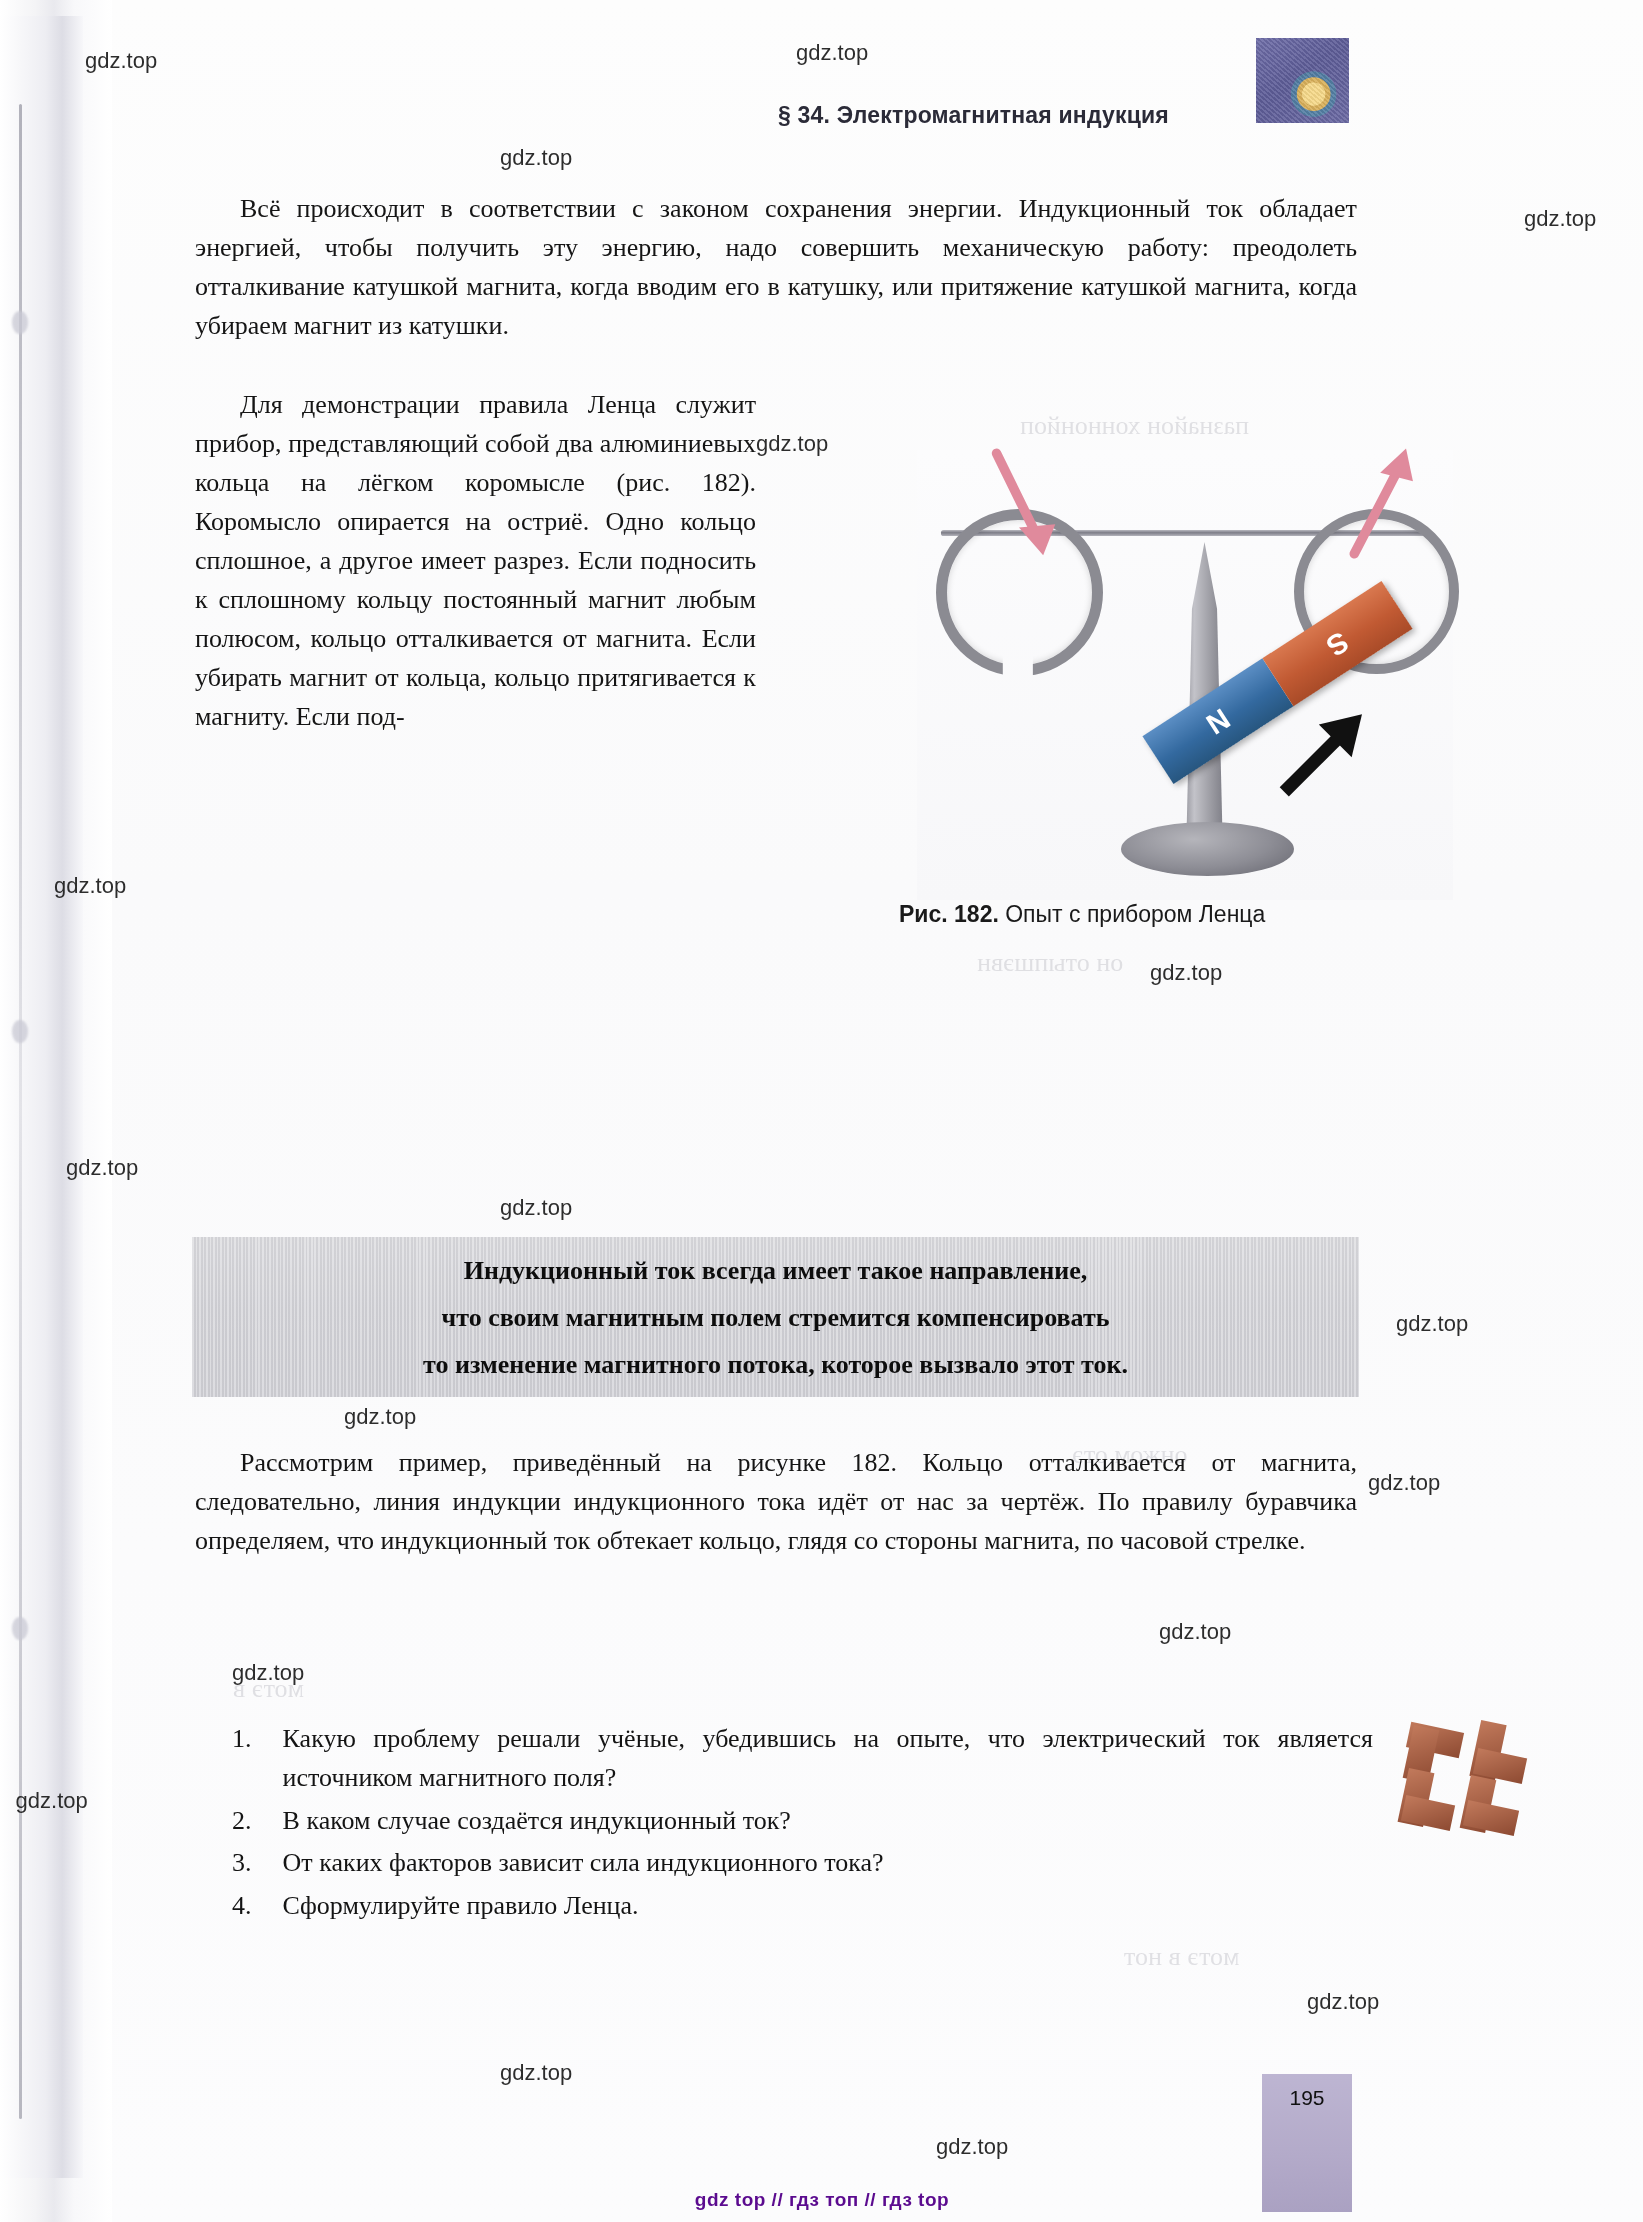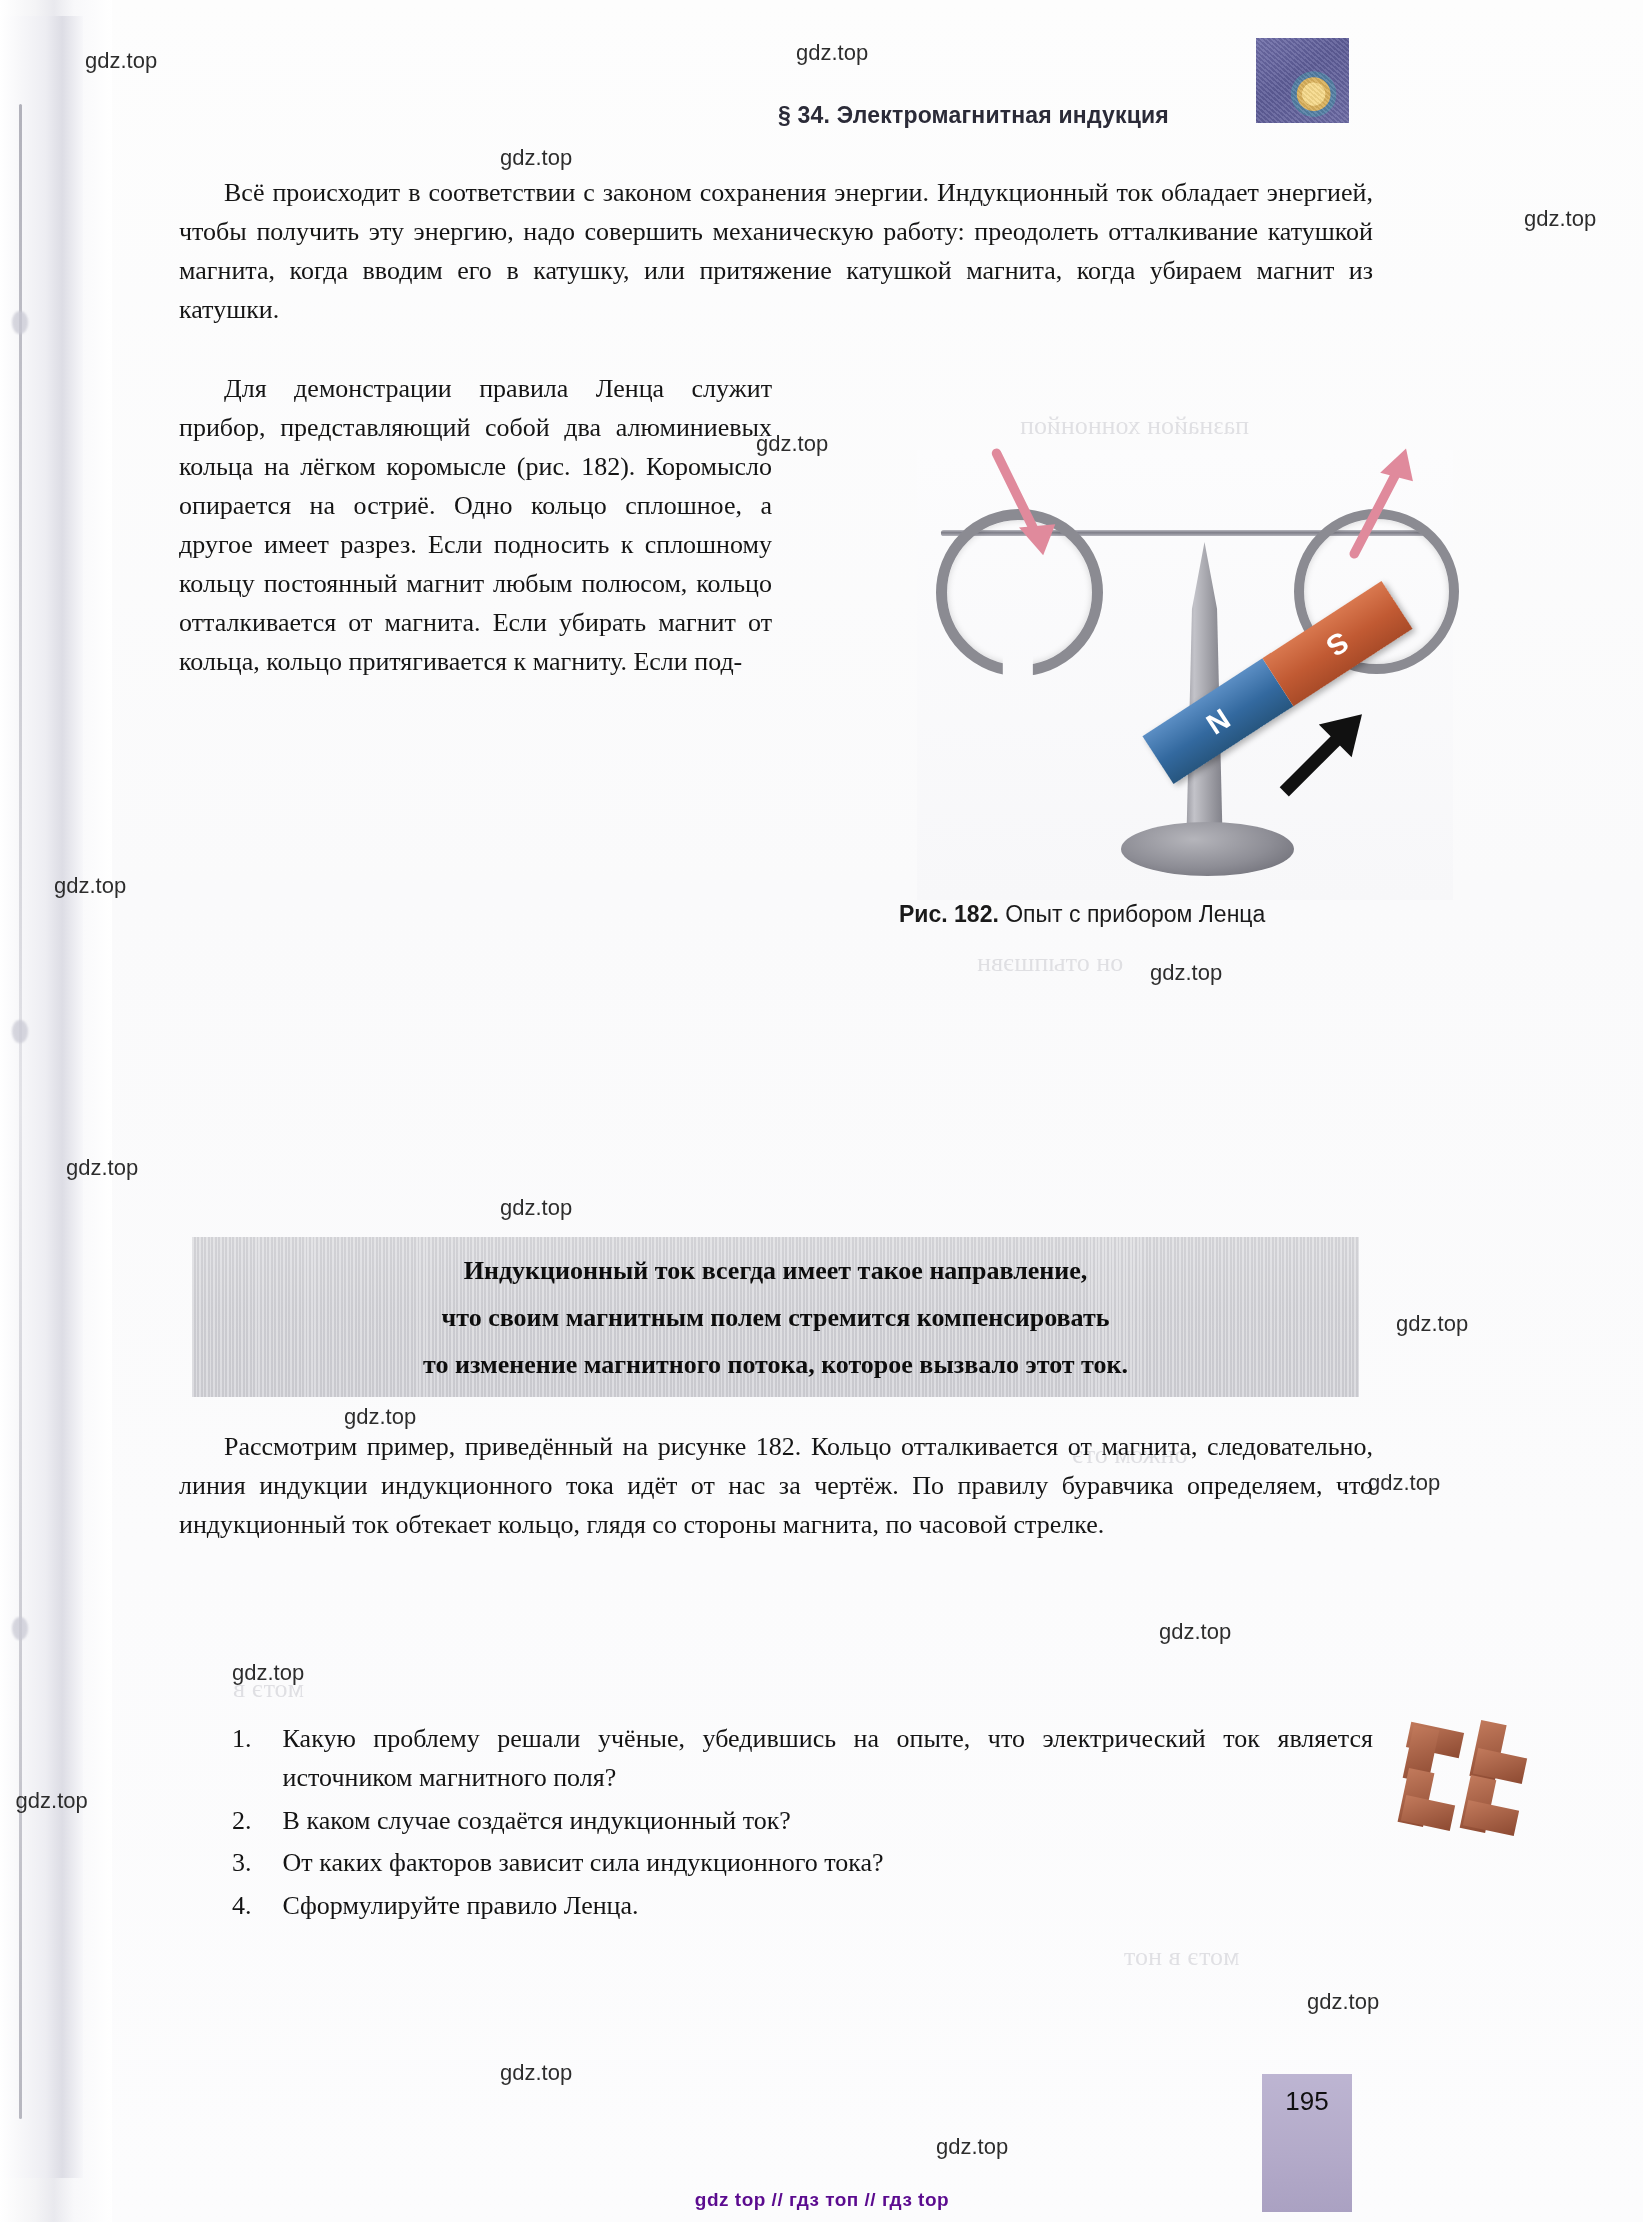--- a/index.html
+++ b/index.html
@@ -62,21 +62,21 @@
     content:"";position:absolute;inset:0;
     background-image:repeating-linear-gradient(40deg,rgba(255,255,255,.10) 0 1.7px,rgba(0,0,0,.06) 1.7px 3.5px);
   }
 
   
   .txt{
     position:absolute;color:#151515;font-family:"Liberation Serif",serif;
     font-size:26px;line-height:39px;text-align:justify;
     text-justify:inter-word;
   }
-  .txt p{margin:2px;}
+  .txt p{margin:18px;}
   .indent{text-indent:45px;}
 
   #p1{left:177px;top:171px;width:1198px;}
   #p2{left:177px;top:367px;width:597px;}
   #p3{left:177px;top:1033px;width:1198px;}
   #p4{left:177px;top:1425px;width:1198px;}
 
   
   #figure{position:absolute;left:917px;top:450px;width:536px;height:450px;}
   .fig-bg{position:absolute;inset:0;background:linear-gradient(180deg,#fcfcfd,#f7f7f9);}
@@ -156,21 +156,21 @@
 
   .deco-icon{position:absolute;left:1408px;top:1722px;width:130px;height:119px;}
   .deco-icon i{
     position:absolute;display:block;background:linear-gradient(150deg,#c27a5c,#8d4a32);
   }
 
   
   #pagenum{
     position:absolute;left:1262px;top:2074px;width:90px;height:138px;
     background:linear-gradient(180deg,#bdb5d2 0%,#b3aac9 60%,#aaa1c2 100%);
-    color:#101010;font-family:"Liberation Sans",sans-serif;font-size:26px;font-weight:400;
+    color:#101010;font-family:"Liberation Sans",sans-serif;font-size:21px;font-weight:400;
     display:flex;align-items:flex-start;justify-content:center;padding-top:12px;box-sizing:border-box;
   }
 
   
   .footer{
     position:absolute;left:0;top:2189px;width:100%;text-align:center;
     color:#5b0b8f;font-family:"Liberation Sans",sans-serif;font-size:19px;font-weight:600;
     letter-spacing:0.5px;
   }
 

